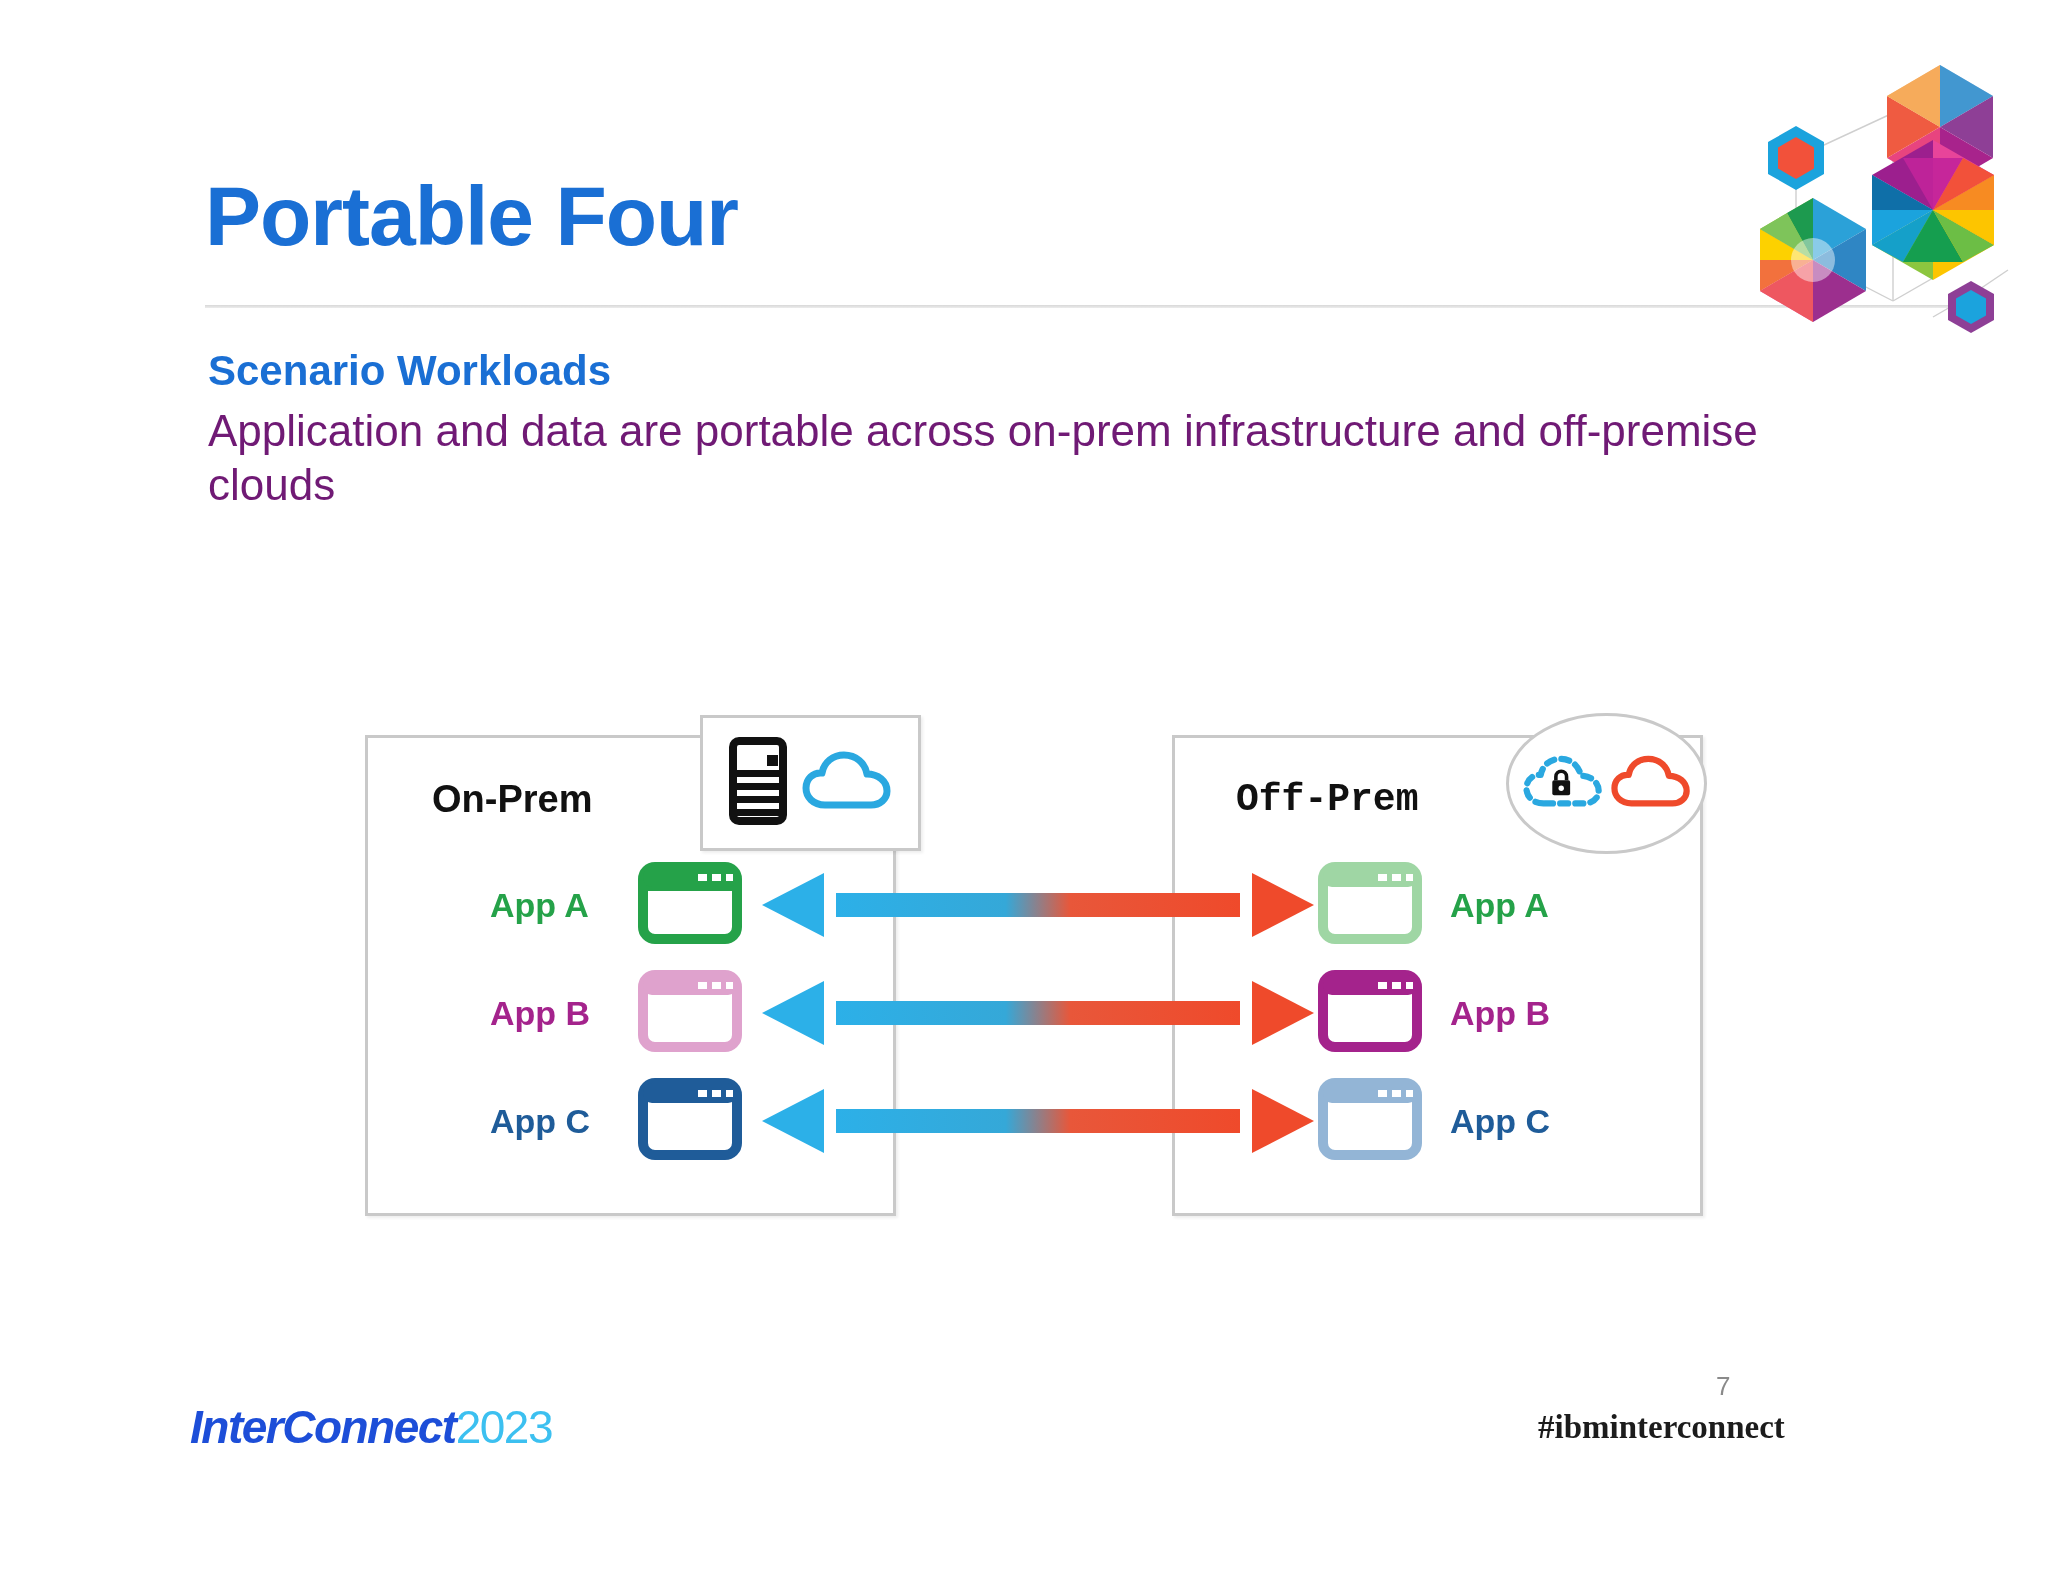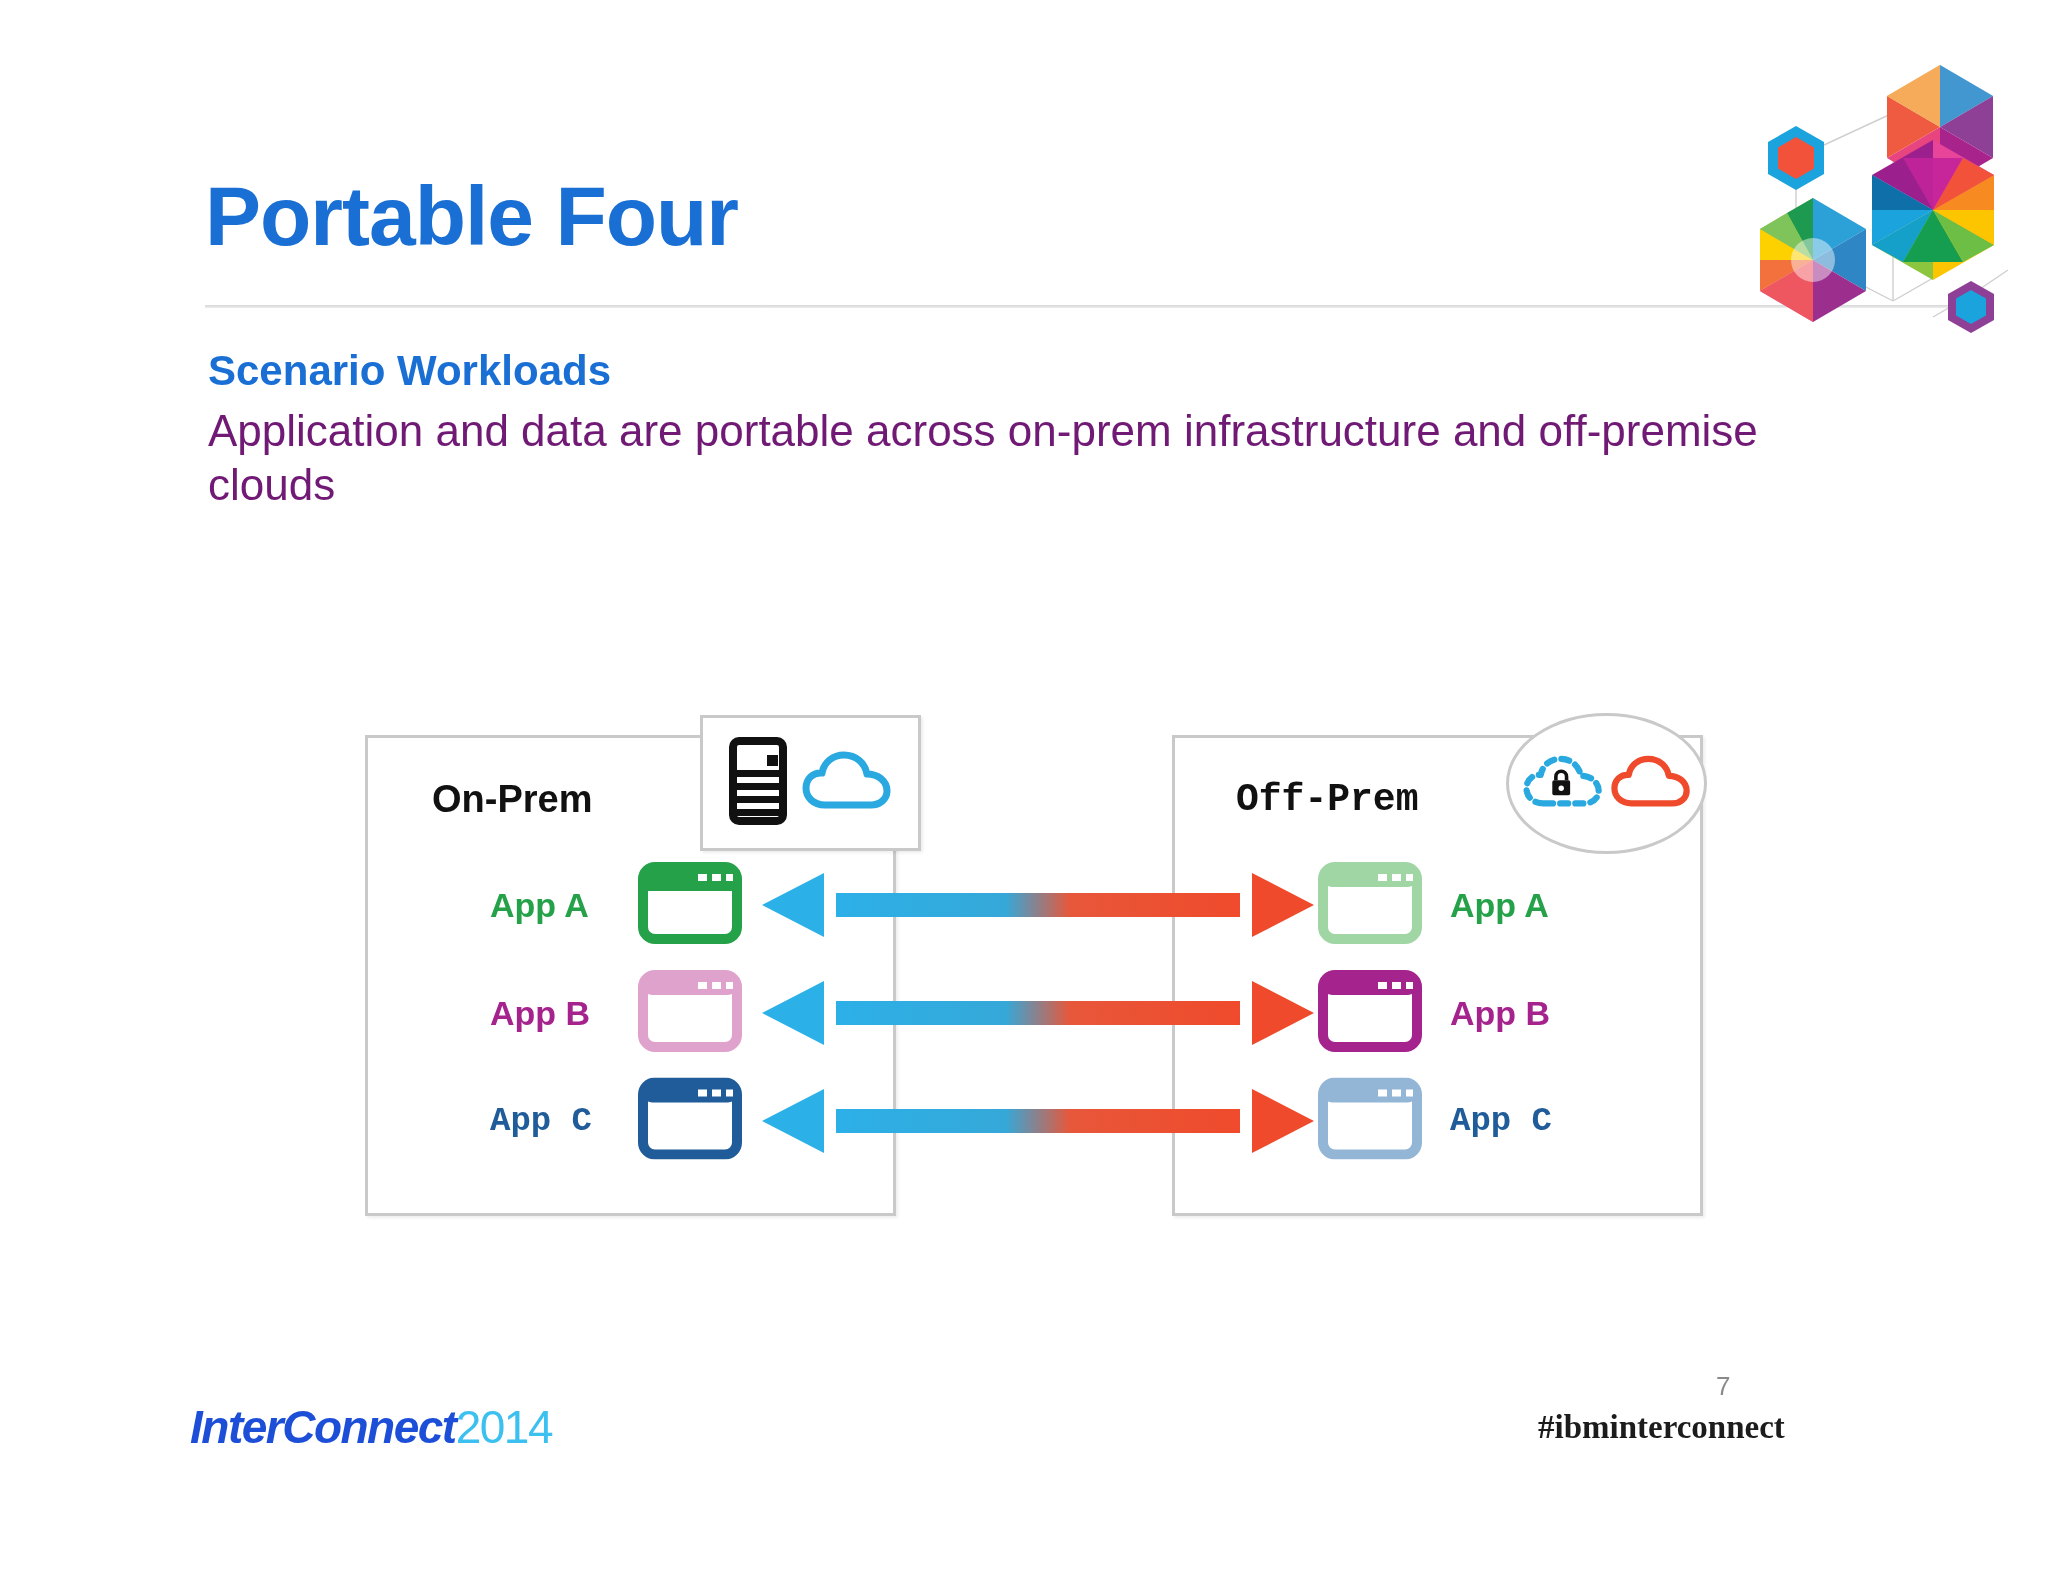--- a/index.html
+++ b/index.html
@@ -286,21 +286,21 @@
         <rect x="5" y="5" width="94" height="72" rx="12" fill="none" stroke="#a4238c" stroke-width="10"></rect>
         <rect x="5" y="5" width="94" height="20" rx="9" fill="#a4238c"></rect>
         <rect x="60" y="12" width="9" height="7" fill="#ffffff"></rect>
         <rect x="74" y="12" width="9" height="7" fill="#ffffff"></rect>
         <rect x="88" y="12" width="7" height="7" fill="#ffffff"></rect>
       </svg>
     </span>
     <span class="app-label" style="left:1450px;color:#a4238c;">App B</span>
   </div>
 
-  <div class="app-row" style="left:0;top:1081px;width:1768px;font-family:Liberation Mono, monospace;">
+  <div class="app-row" style="left:0;top:1081px;width:1768px;">
     <span class="app-label" style="left:490px;color:#1f5c99;">App C</span>
     <span class="app-icon" style="left:638px;">
       <svg width="104" height="82" viewBox="0 0 104 82">
         <rect x="5" y="5" width="94" height="72" rx="12" fill="none" stroke="#1f5c99" stroke-width="10"></rect>
         <rect x="5" y="5" width="94" height="20" rx="9" fill="#1f5c99"></rect>
         <rect x="60" y="12" width="9" height="7" fill="#ffffff"></rect>
         <rect x="74" y="12" width="9" height="7" fill="#ffffff"></rect>
         <rect x="88" y="12" width="7" height="7" fill="#ffffff"></rect>
       </svg>
     </span>
@@ -327,16 +327,16 @@
         <rect x="74" y="12" width="9" height="7" fill="#ffffff"></rect>
         <rect x="88" y="12" width="7" height="7" fill="#ffffff"></rect>
       </svg>
     </span>
     <span class="app-label" style="left:1450px;color:#1f5c99;">App C</span>
   </div>
 
 </div>
 
 <div class="footer-logo">
-  <span class="fl-dark">InterConnect</span><span class="fl-blue">2014</span>
+  <span class="fl-dark">InterConnect</span><span class="fl-blue">2023</span>
 </div>
 <div class="page-num">7</div>
 <div class="hashtag">#ibminterconnect</div>
 
 </body></html>

